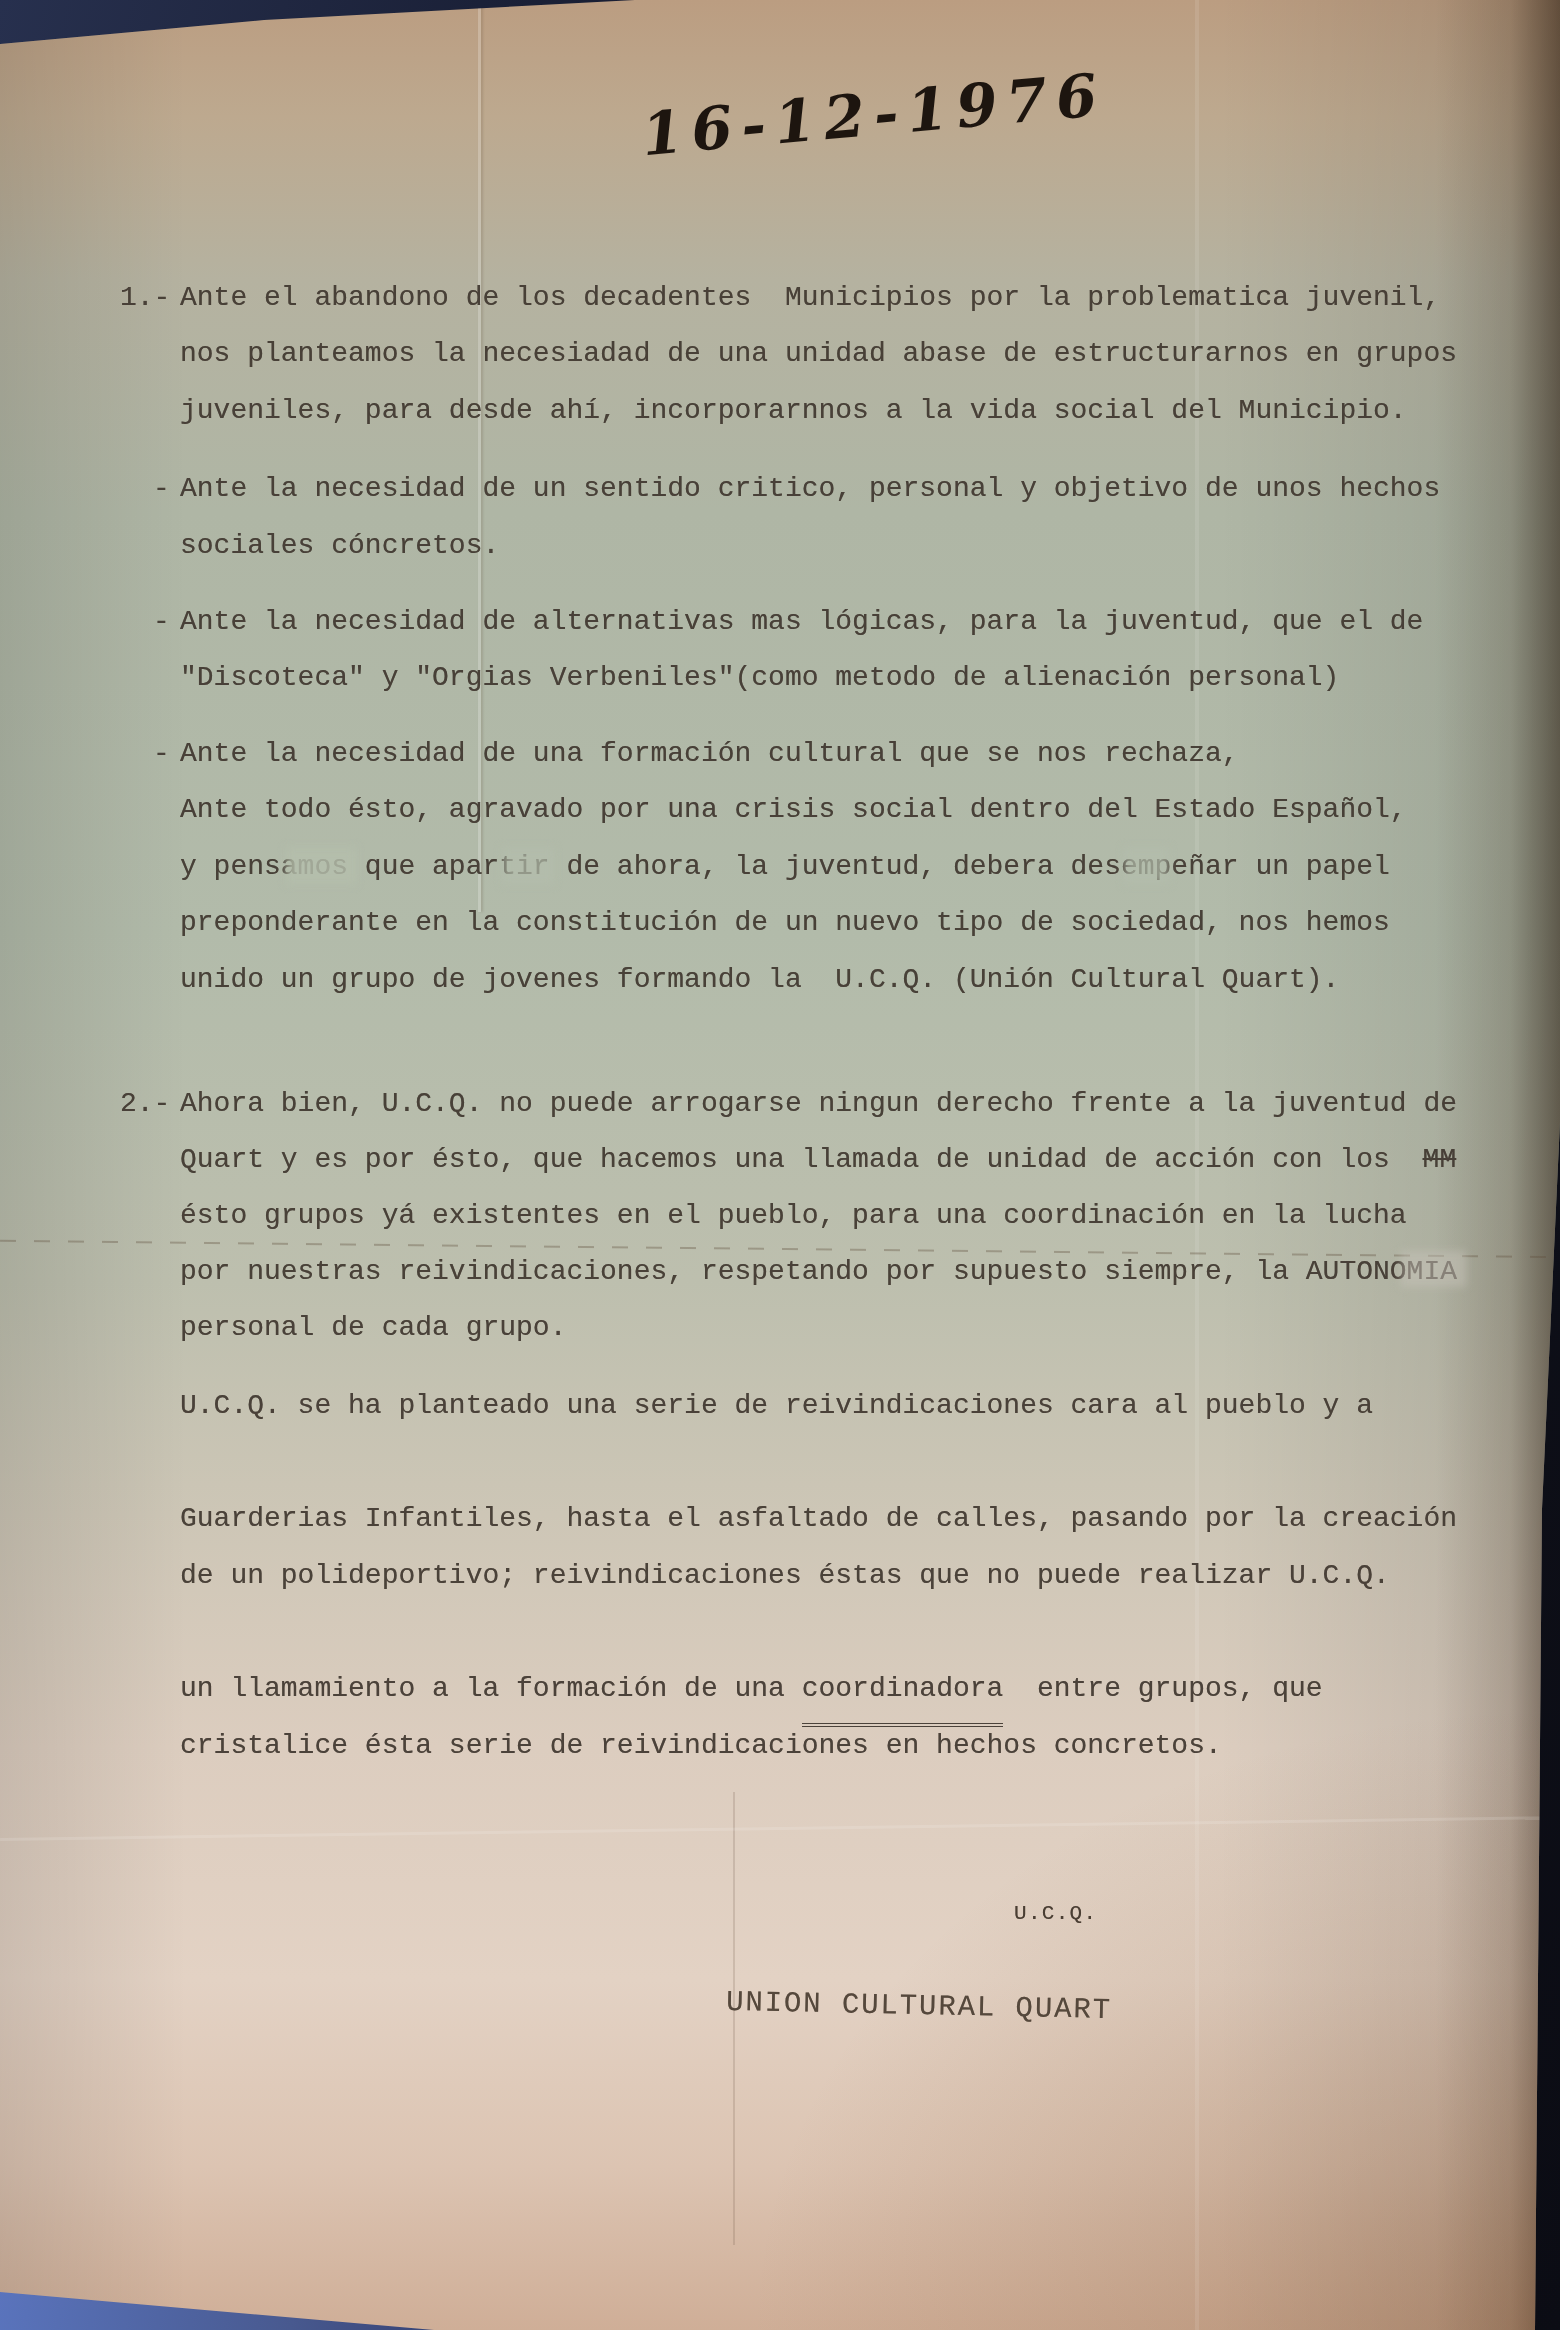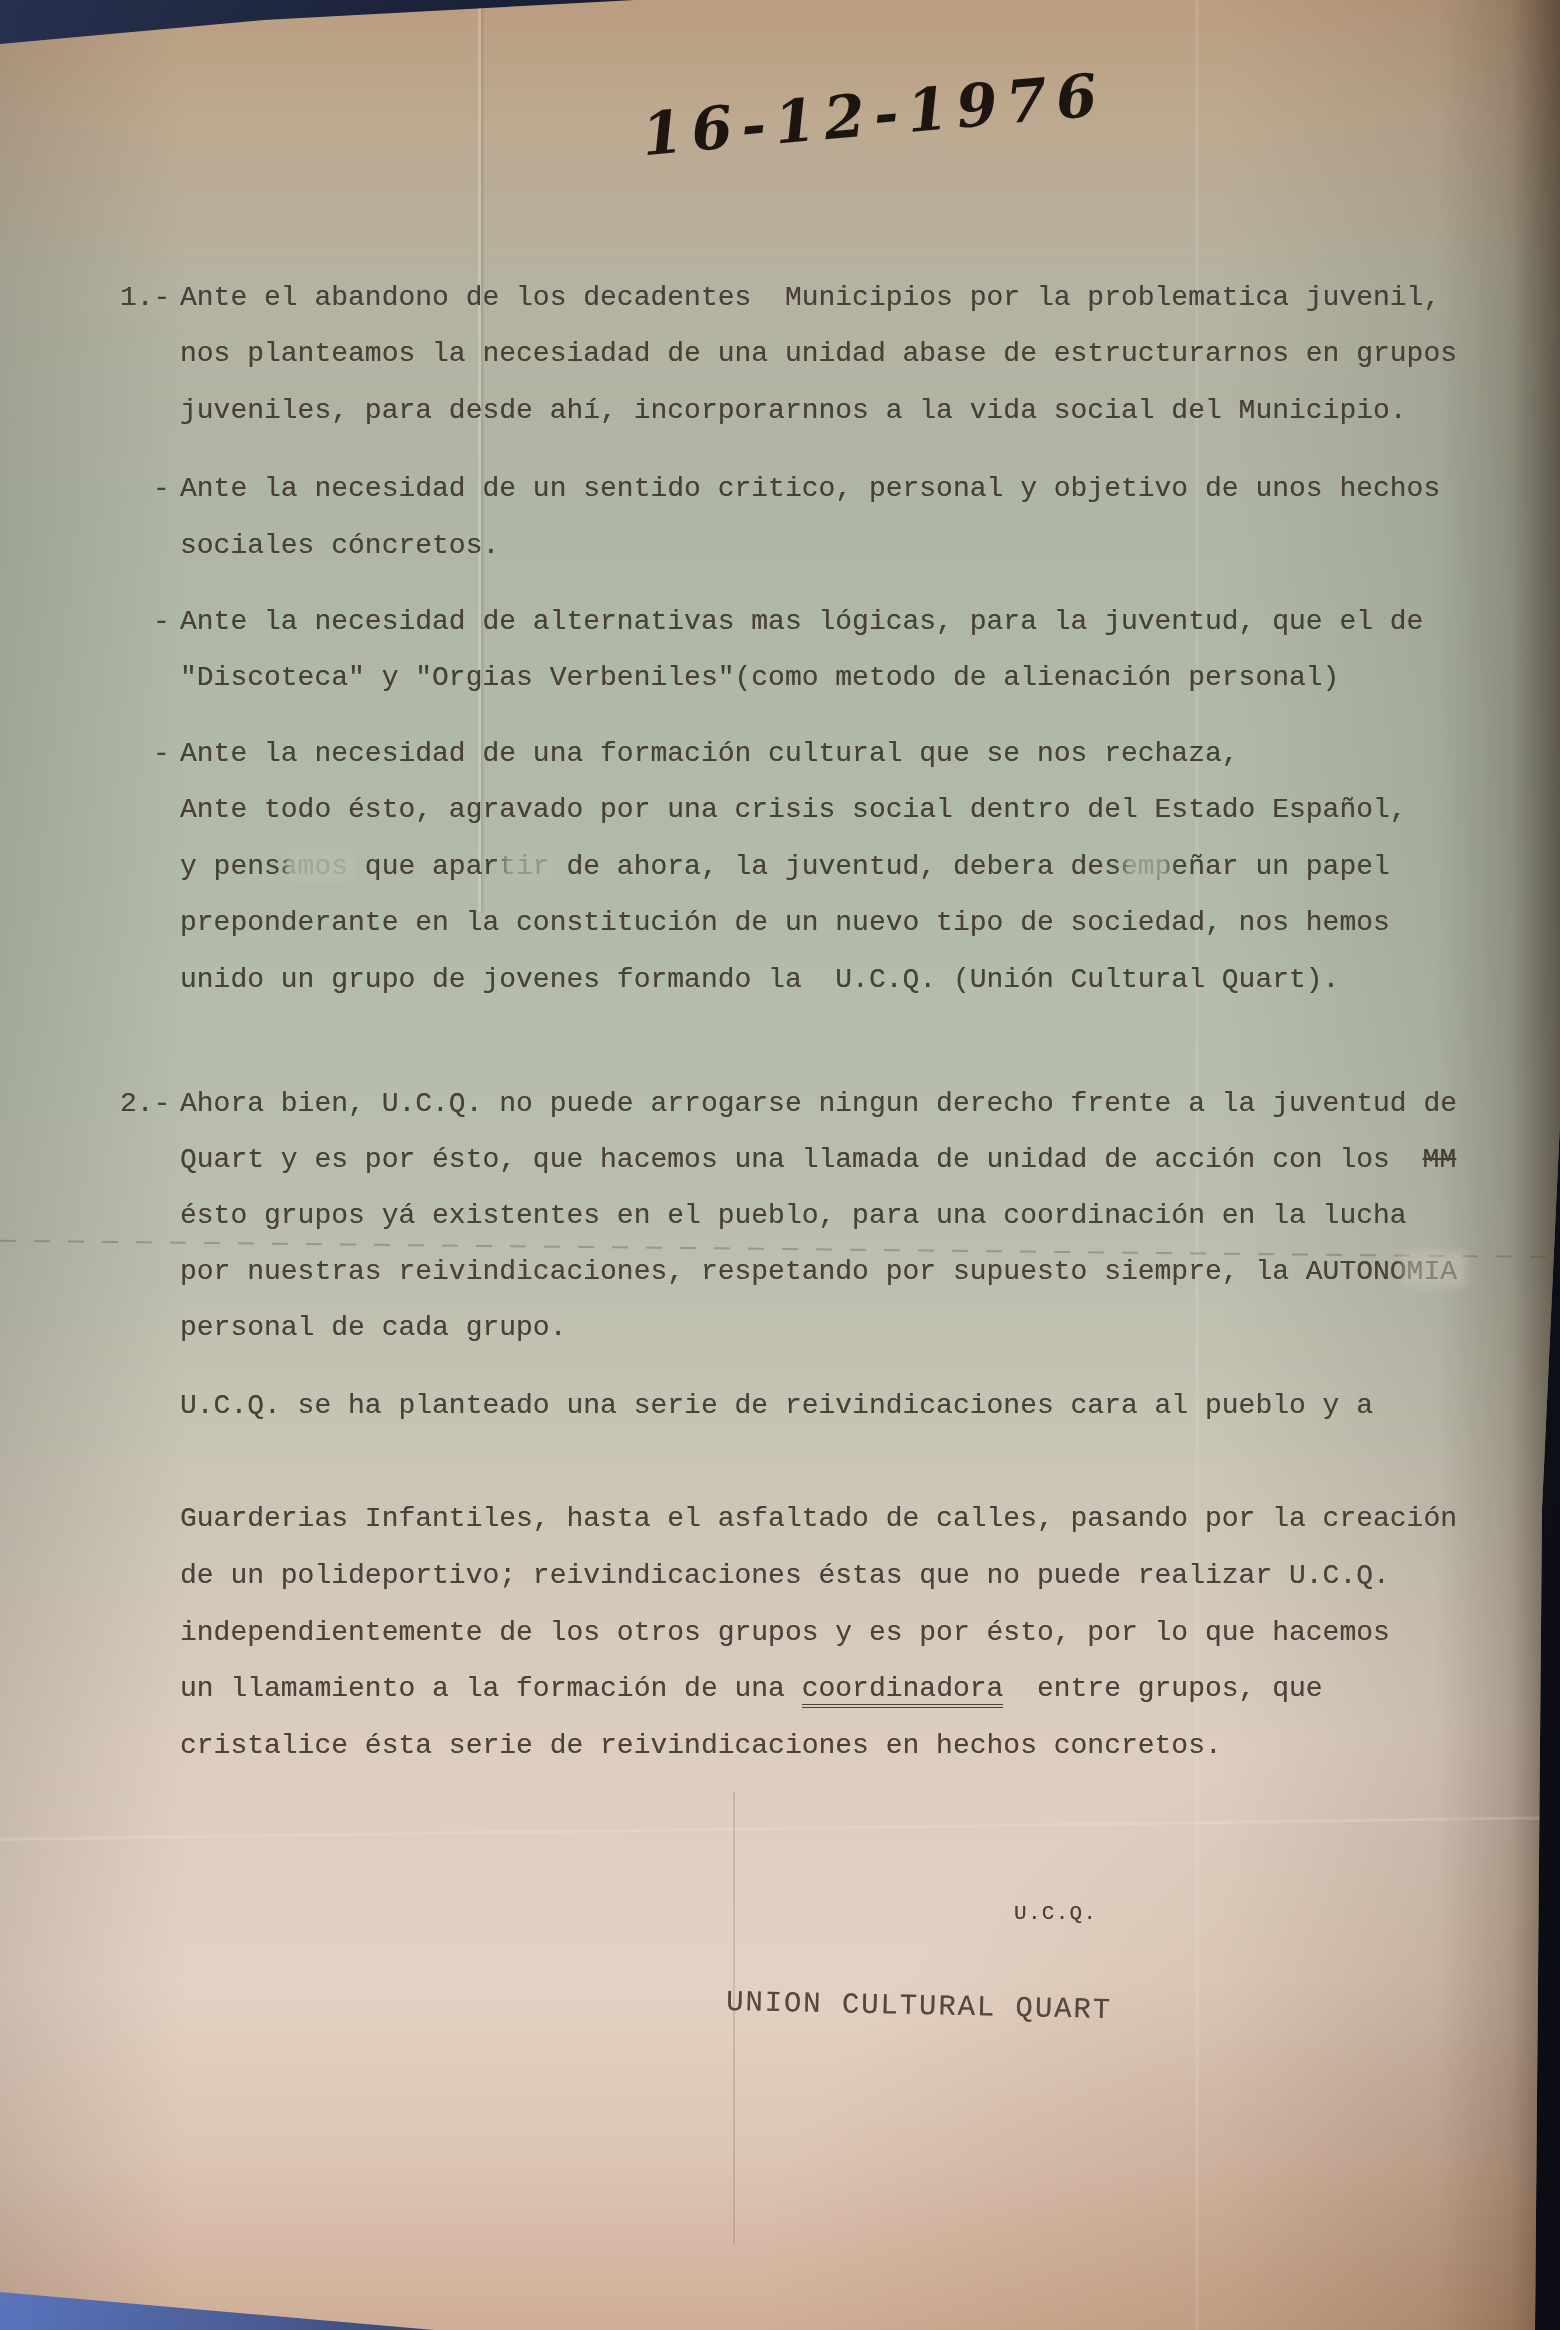--- a/index.html
+++ b/index.html
@@ -33,21 +33,21 @@
   .crease.v3{left:733px;top:1792px;width:1.9px;height:453px;background:rgba(100,80,60,0.18);}
   .crease.h1{left:0;top:1248px;width:1561px;height:1.9px;transform:rotate(0.6deg);
     background:repeating-linear-gradient(90deg,rgba(95,78,60,0.35) 0 16.3px,rgba(95,78,60,0) 16.3px 34px);}
   .crease.h2{left:0;top:1827px;width:1561px;height:3.1px;transform:rotate(-0.8deg);background:rgba(255,255,255,0.14);}
   .typed{position:absolute;left:180px;top:0;width:1352px;height:1886px;
     color:#3f362e;font-size:28px;opacity:0.92;}
   .line{position:absolute;left:0;white-space:pre;text-shadow:0 0 0.6px rgba(59,51,44,0.55);}
   .line .marker{position:absolute;white-space:pre;}
   .line .m-num{left:-60px;}
   .line .m-dash{left:-27px;}
-  .uline{border-bottom:4.4px double #3f362e;padding-bottom:0;}
+  .uline{border-bottom:4.4px double #3f362e;padding-bottom:19px;}
   .struck{text-decoration:line-through;text-decoration-thickness:1.9px;margin-left:16px;}
   .date{
     position:absolute;left:641px;top:80px;
     font-family:"DejaVu Serif","Liberation Serif",serif;
     font-style:italic;font-weight:bold;font-size:59px;letter-spacing:8.8px;
     color:#1d150f;transform:rotate(-5deg);
   }
   .sig1{position:absolute;left:1014px;top:1902px;font-size:21px;color:#4a3e33;letter-spacing:1.3px;text-shadow:0 0 0.6px rgba(74,62,51,0.6);}
   .sig2{position:absolute;left:726px;top:1990px;font-size:29px;color:#55483c;letter-spacing:1.9px;transform:rotate(1.2deg);text-shadow:0 0 0.6px rgba(85,72,60,0.5);}
   .patch{position:absolute;filter:blur(4.4px);pointer-events:none;}
@@ -87,21 +87,20 @@
     <div class="line" style="top:907px"><span>preponderante en la constitución de un nuevo tipo de sociedad, nos hemos</span></div>
     <div class="line" style="top:964px"><span>unido un grupo de jovenes formando la  U.C.Q. (Unión Cultural Quart).</span></div>
     <div class="line" style="top:1088px"><span class="marker m-num">2.-</span><span>Ahora bien, U.C.Q. no puede arrogarse ningun derecho frente a la juventud de</span></div>
     <div class="line" style="top:1144px"><span>Quart y es por ésto, que hacemos una llamada de unidad de acción con los </span><span class="struck">MM</span></div>
     <div class="line" style="top:1200px"><span>ésto grupos yá existentes en el pueblo, para una coordinación en la lucha</span></div>
     <div class="line" style="top:1256px"><span>por nuestras reivindicaciones, respetando por supuesto siempre, la AUTONOMIA</span></div>
     <div class="line" style="top:1312px"><span>personal de cada grupo.</span></div>
     <div class="line" style="top:1390px"><span>U.C.Q. se ha planteado una serie de reivindicaciones cara al pueblo y a</span></div>
     <div class="line" style="top:1503px"><span>Guarderias Infantiles, hasta el asfaltado de calles, pasando por la creación</span></div>
     <div class="line" style="top:1560px"><span>de un polideportivo; reivindicaciones éstas que no puede realizar U.C.Q.</span></div>
-    <div class="line" style="top:1617px"><span>independientemente de los otros grupos y es por ésto, por lo que hacemos</span></div>
     <div class="line" style="top:1673px"><span>un llamamiento a la formación de una </span><span class="uline">coordinadora</span><span>  entre grupos, que</span></div>
     <div class="line" style="top:1730px"><span>cristalice ésta serie de reivindicaciones en hechos concretos.</span></div>
   </div>
 
   <div class="sig1">U.C.Q.</div>
   <div class="sig2">UNION CULTURAL QUART</div>
 
   <div class="patch p1"></div>
   <div class="patch p2"></div>
   <div class="patch p3"></div>

